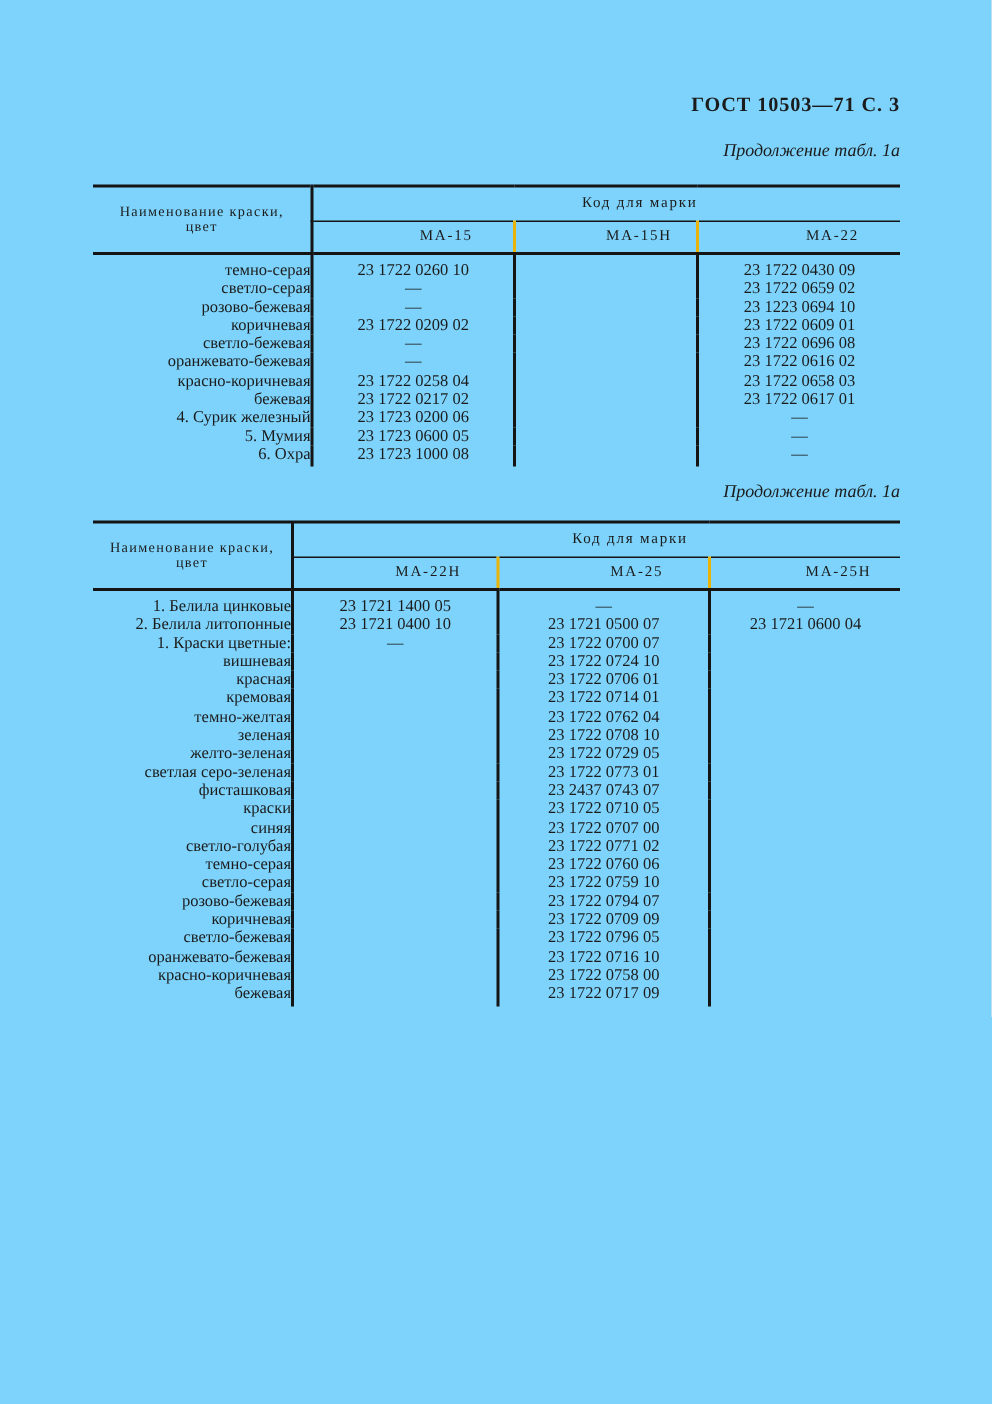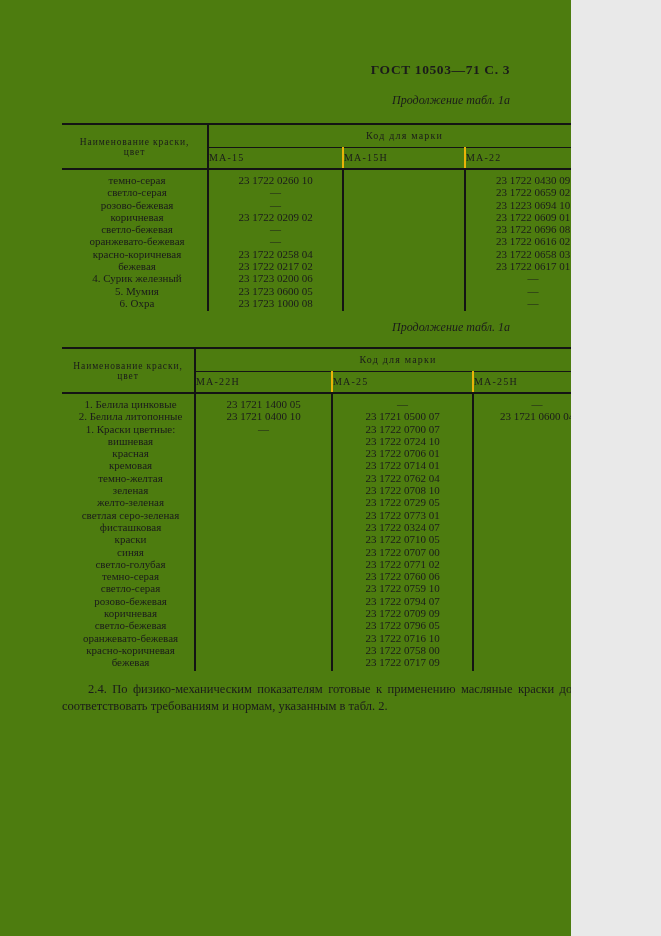--- a/index.html
+++ b/index.html
@@ -1,59 +1,59 @@
 <!DOCTYPE html>
 <html><head>
 <meta charset="utf-8">
 <style>
   * { margin:0; padding:0; box-sizing:border-box; }
   html,body { background:#e9e9e9; }
   body { font-family:"Liberation Serif","DejaVu Serif",serif; color:#1b1b1b; }
   .page {
-    position:relative; width:571px; height:936px; background:#4d7c0f;
+    position:relative; width:661px; height:936px; background:#7dd3fc;
     overflow:hidden;
   }
   .doc-header {
     position:absolute; top:62px; right:61px;
     font-size:13.5px; font-weight:bold; letter-spacing:0.6px; white-space:nowrap;
   }
   .cont-label {
     position:absolute; right:61px;
     font-size:12px; font-style:italic; white-space:nowrap;
   }
   .cont-label.first  { top:93px; }
   .cont-label.second { top:320px; }
 
   .tbl-wrap { position:absolute; left:62px; width:538px; }
   .tbl-wrap.first  { top:123px; }
   .tbl-wrap.second { top:347px; }
 
   table { border-collapse:collapse; width:538px; table-layout:fixed; border-top:2px solid #141414; }
-  th { font-weight:normal; }
+  th { font-weight:normal;padding-left:44px; }
 
   th.name-h {
     border-right:2px solid #141414; border-bottom:2px solid #141414;
     font-size:9.5px; letter-spacing:0.9px; text-align:center; vertical-align:middle;
     padding:0 6px;
   }
   th.code-h {
     height:23px; border-bottom:1px solid #141414;
     font-size:10px; letter-spacing:1.2px; text-align:center; vertical-align:middle;
   }
   th.sub-h {
     height:22px; border-bottom:2px solid #141414;
-    font-size:10px; letter-spacing:1.2px; text-align:left; vertical-align:middle;
+    font-size:10px; letter-spacing:1.2px; text-align:center; vertical-align:middle;
   }
   th.sub-h + th.sub-h { border-left:2px solid #eab308; }
 
   tbody td {
     height:12.3px; line-height:12.3px; font-size:11px;
     white-space:nowrap; overflow:hidden; vertical-align:middle;
   }
-  tbody td.name { text-align:center; padding-left:5px;font-family:Liberation Serif, serif; }
+  tbody td.name { text-align:right; padding-left:5px;font-family:Liberation Serif, serif; }
   tbody td.code { text-align:center; }
   tbody td + td { border-left:2px solid #141414; }
   tbody tr:first-child td { padding-top:4px; height:16.3px; }
   tbody tr:last-child td  { padding-bottom:2px; height:14.3px; }
 
   .body-paragraph {
     position:absolute; left:62px; top:681px; width:540px;
     font-size:12.5px; line-height:16.5px; text-align:justify; text-indent:26px;
   }
 </style>
@@ -234,21 +234,21 @@
           </tr>
           <tr>
             <td class="name">светлая серо-зеленая</td>
             <td class="code"></td>
             <td class="code">23 1722 0773 01</td>
             <td class="code"></td>
           </tr>
           <tr>
             <td class="name">фисташковая</td>
             <td class="code"></td>
-            <td class="code">23 1722 0324 07</td>
+            <td class="code">23 2437 0743 07</td>
             <td class="code"></td>
           </tr>
           <tr>
             <td class="name">краски</td>
             <td class="code"></td>
             <td class="code">23 1722 0710 05</td>
             <td class="code"></td>
           </tr>
           <tr>
             <td class="name">синяя</td>
@@ -307,15 +307,14 @@
           <tr>
             <td class="name">бежевая</td>
             <td class="code"></td>
             <td class="code">23 1722 0717 09</td>
             <td class="code"></td>
           </tr>
         </tbody>
     </table>
   </div>
 
-  <p class="body-paragraph">2.4. По физико-механическим показателям готовые к применению масляные краски должны соответствовать требованиям и нормам, указанным в табл. 2.</p>
 
 </div>
 
 </body></html>

